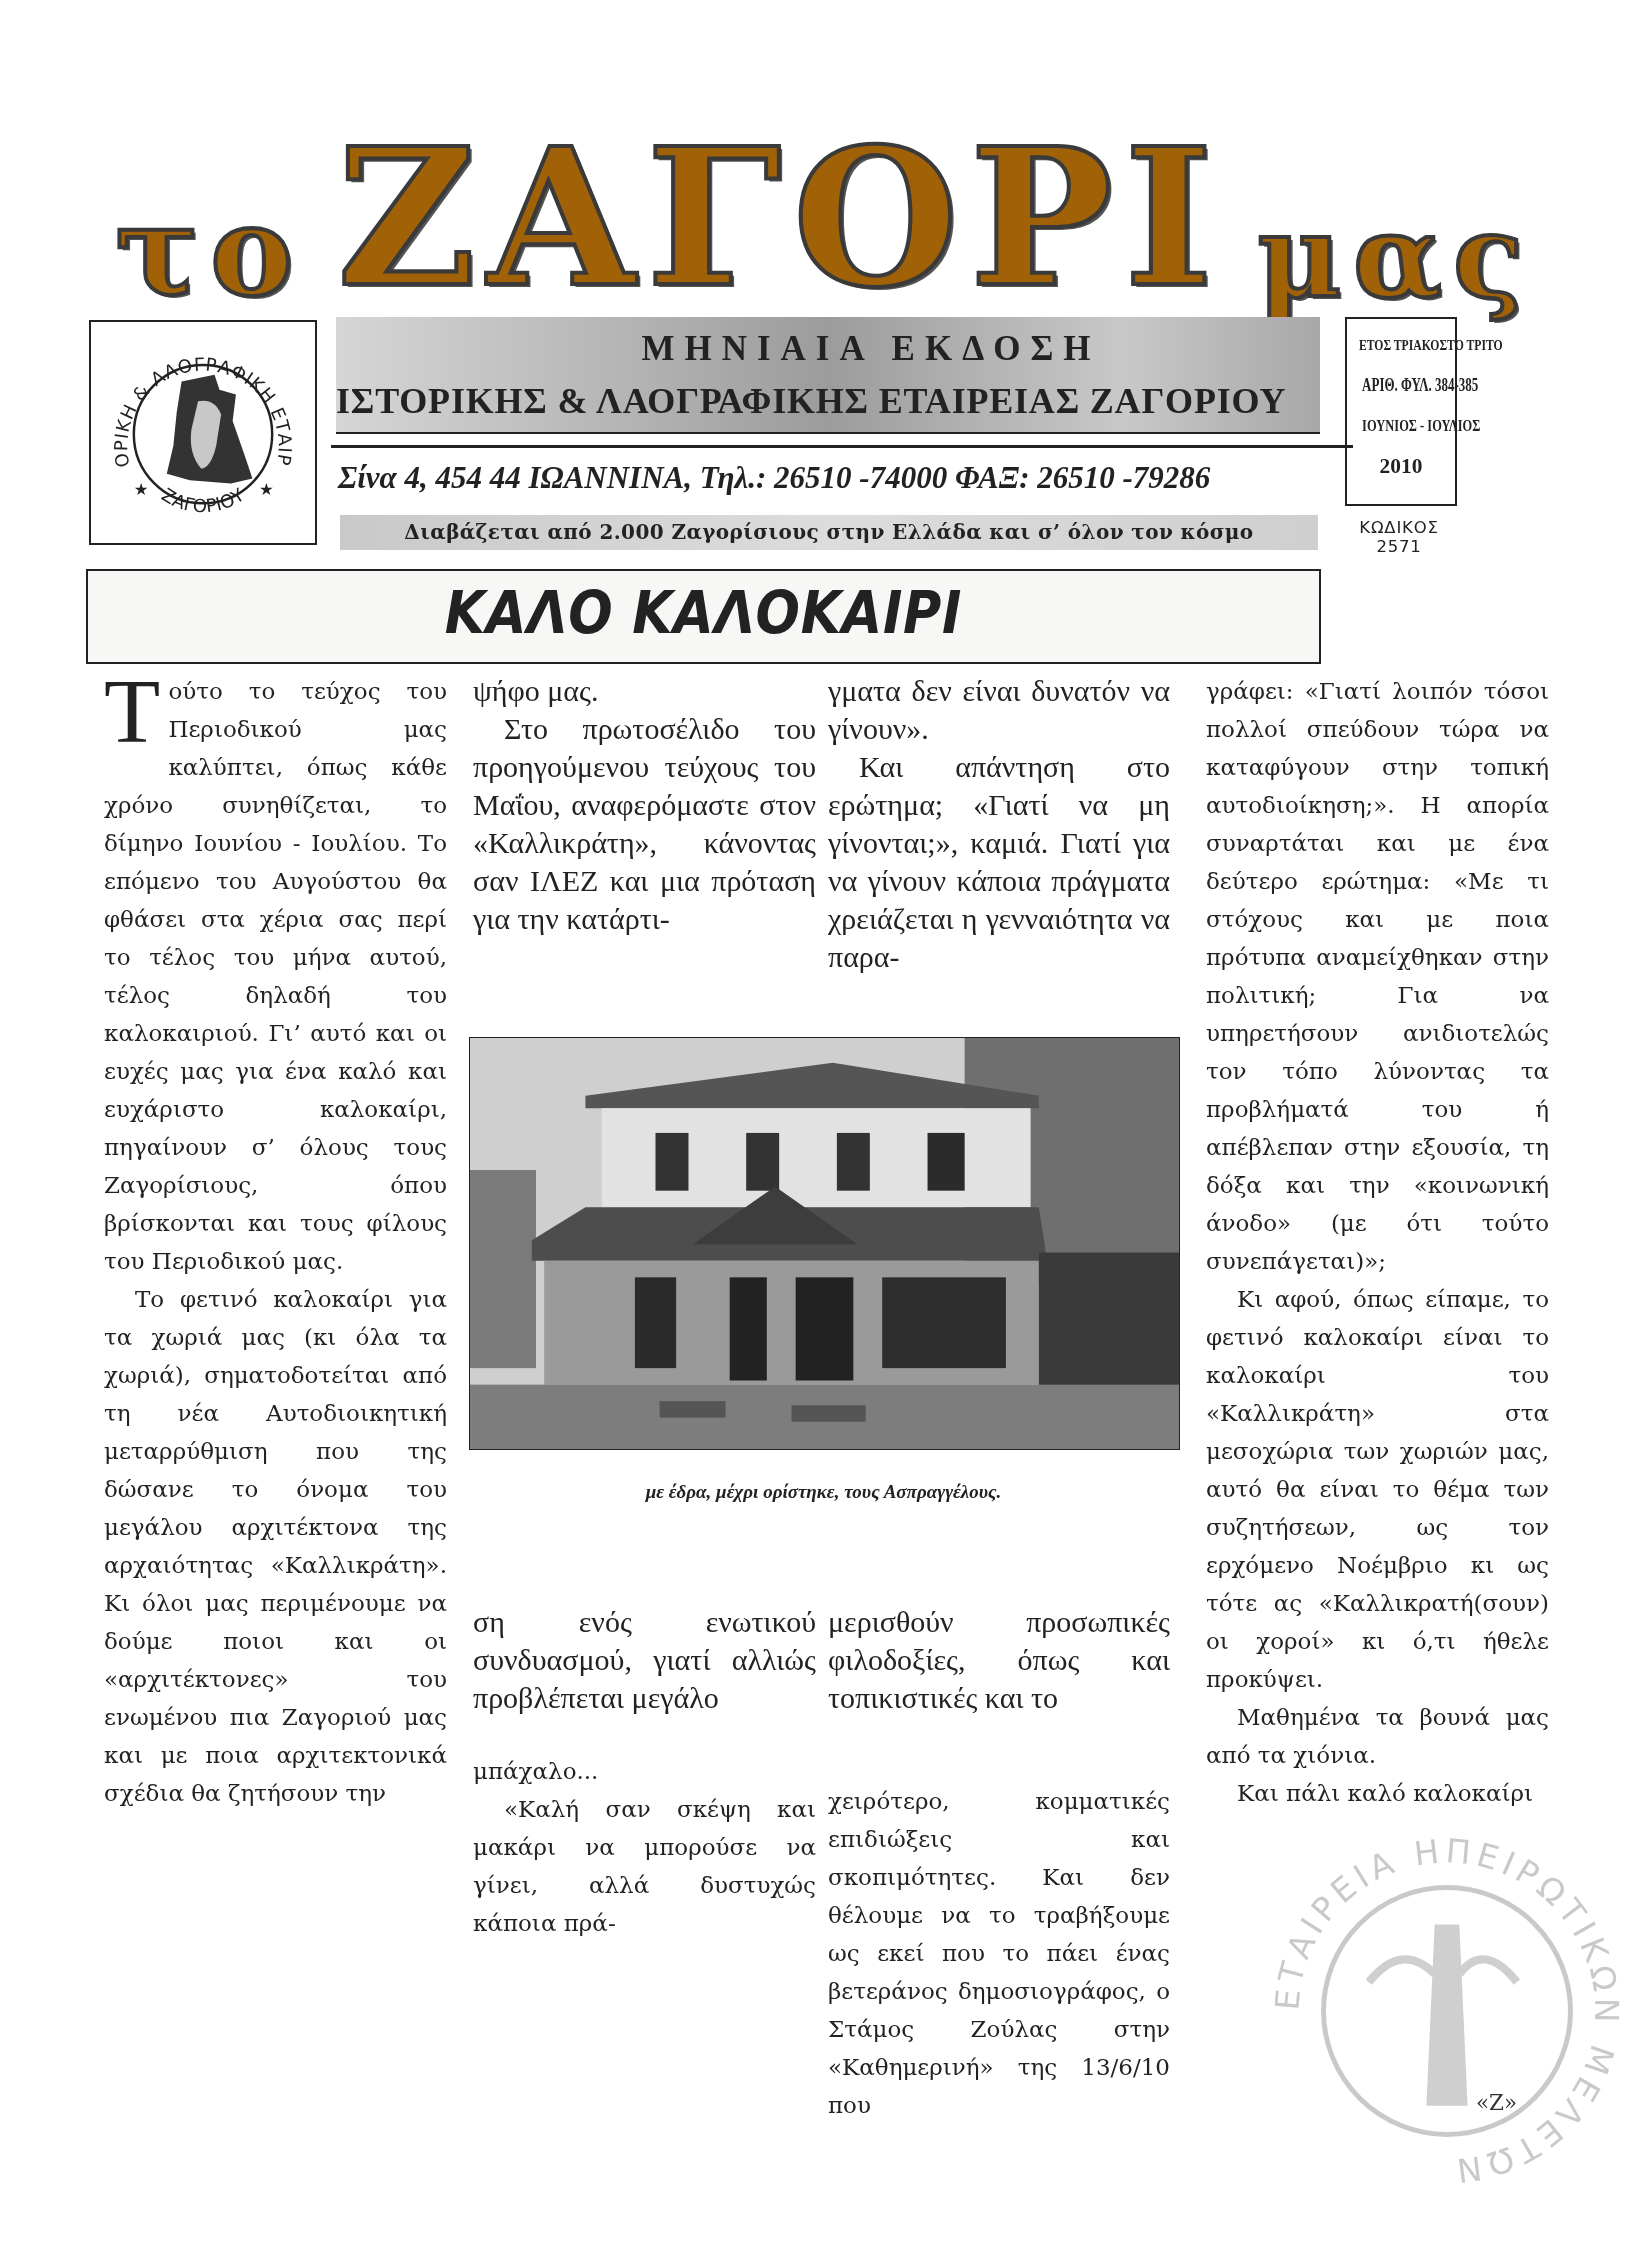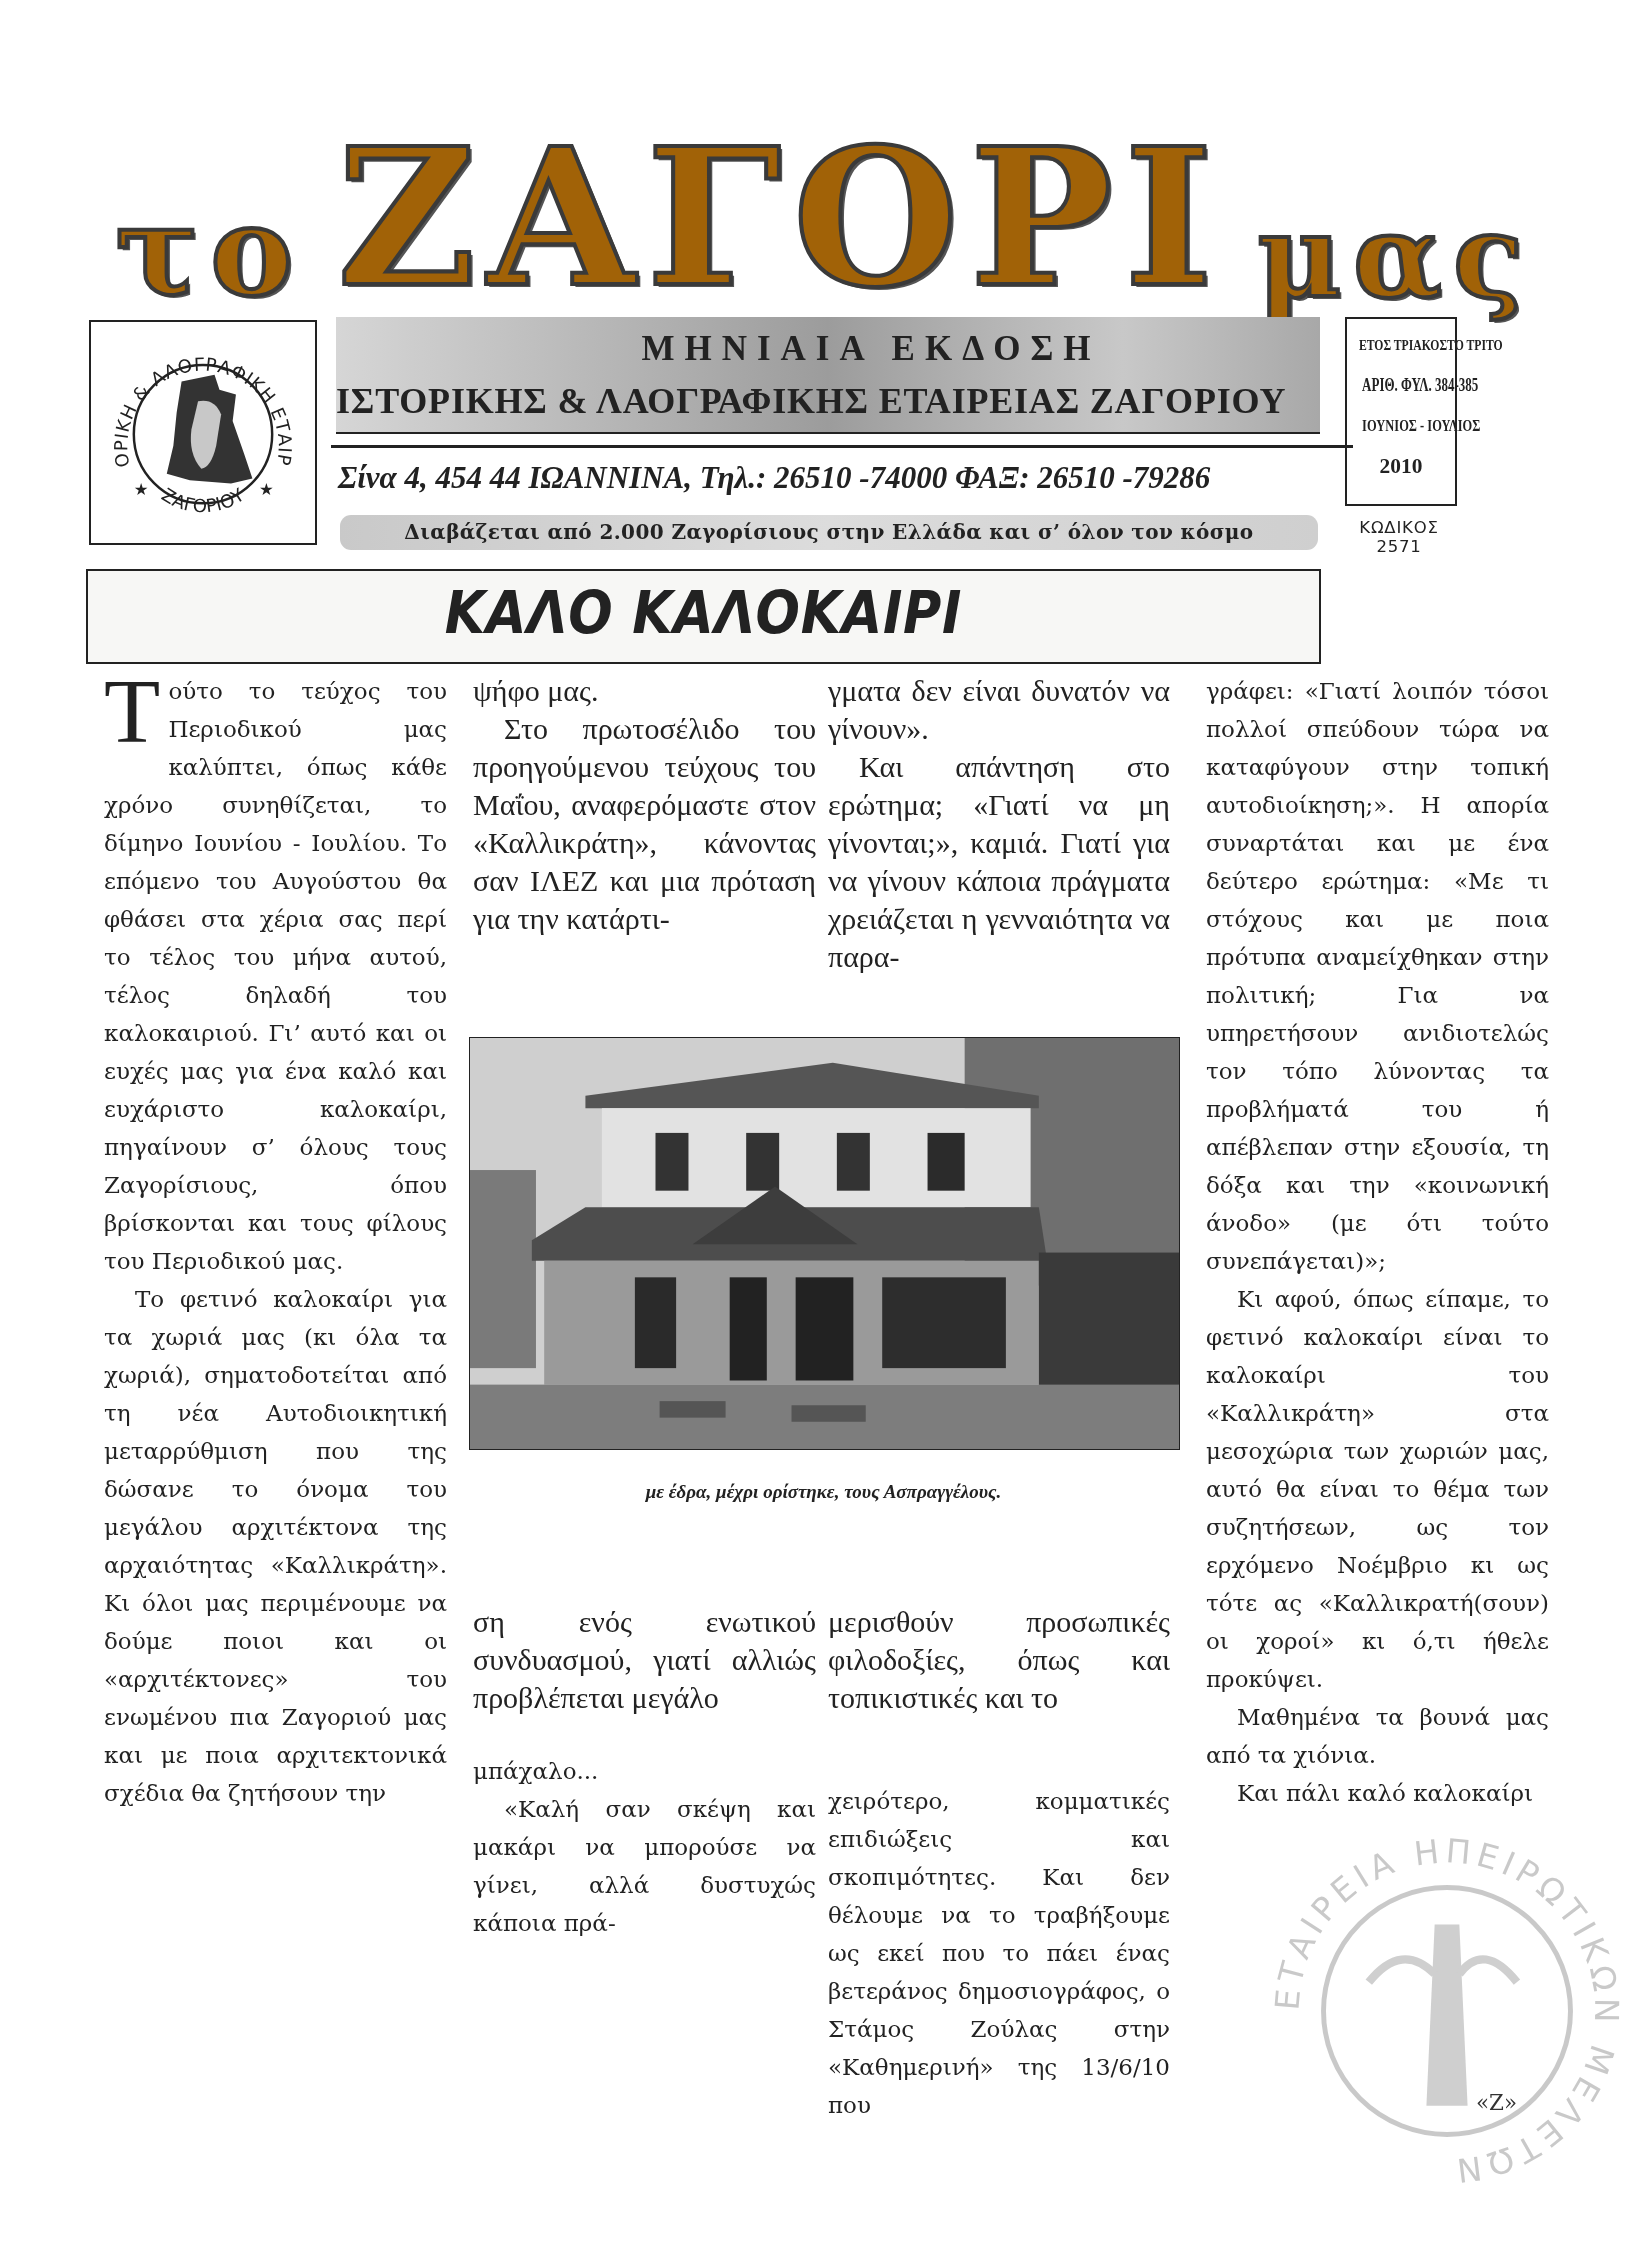--- a/index.html
+++ b/index.html
@@ -20,21 +20,21 @@
 
   
   .banner { left:336px; top:317px; width:984px; height:115px;
     background:linear-gradient(90deg,#d6d6d6 0%,#bfbfbf 20%,#9c9c9c 50%,#c8c8c8 80%,#a8a8a8 100%);
     border-bottom:2.5px solid #222; }
   .banner-l1 { left:2px; width:100%; top:11.5px; text-align:center; font-family:"Liberation Serif", serif; font-weight:bold; font-size:35px; letter-spacing:10px; color:#222;margin-left:41px; }
   .banner-l2 { left:0; width:100%; top:63px; font-family:"Liberation Serif", serif; font-weight:bold; font-size:36px; letter-spacing:0.8px; color:#222; }
   .banner-rule { left:331px; top:445px; width:1022px; height:2.5px; background:#222; }
 
   .address { left:338px; top:460px; width:989px; font-family:"Liberation Serif", serif; font-style:italic; font-weight:bold; font-size:31px; color:#222; }
-  .readers { left:340px; top:515px; width:978px; height:35px; background:linear-gradient(90deg,#c9c9c9,#dcdcdc,#cfcfcf);border-radius:11px; }
+  .readers { left:340px; top:515px; width:978px; height:35px; background:linear-gradient(90deg,#c9c9c9,#dcdcdc,#cfcfcf); }
   .readers span { display:block; text-align:center; font-family:"DejaVu Serif", serif; font-weight:bold; font-size:20px; line-height:35px; color:#222; letter-spacing:0.4px; }
 
   .issue-box { left:1345px; top:317px; width:108px; height:185px; border:2.5px solid #222; }
   .issue-box div { text-align:center; font-family:"Liberation Serif", serif; font-weight:bold; color:#222; }
   .ib-l1 { font-size:15px; margin-top:18px; transform:scaleX(0.78); white-space:nowrap; }
   .ib-l2 { font-size:18px; margin-top:21.4px; transform:scaleX(0.72); white-space:nowrap; }
   .ib-l3 { font-size:17.3px; margin-top:20px; transform:scaleX(0.72); white-space:nowrap; }
   .ib-l4 { font-size:21.4px; margin-top:18px; }
   .code { left:1337px; top:518px; width:124px; text-align:center; font-family:"DejaVu Sans", sans-serif; font-size:16.5px; letter-spacing:0.8px; color:#222; }
 

